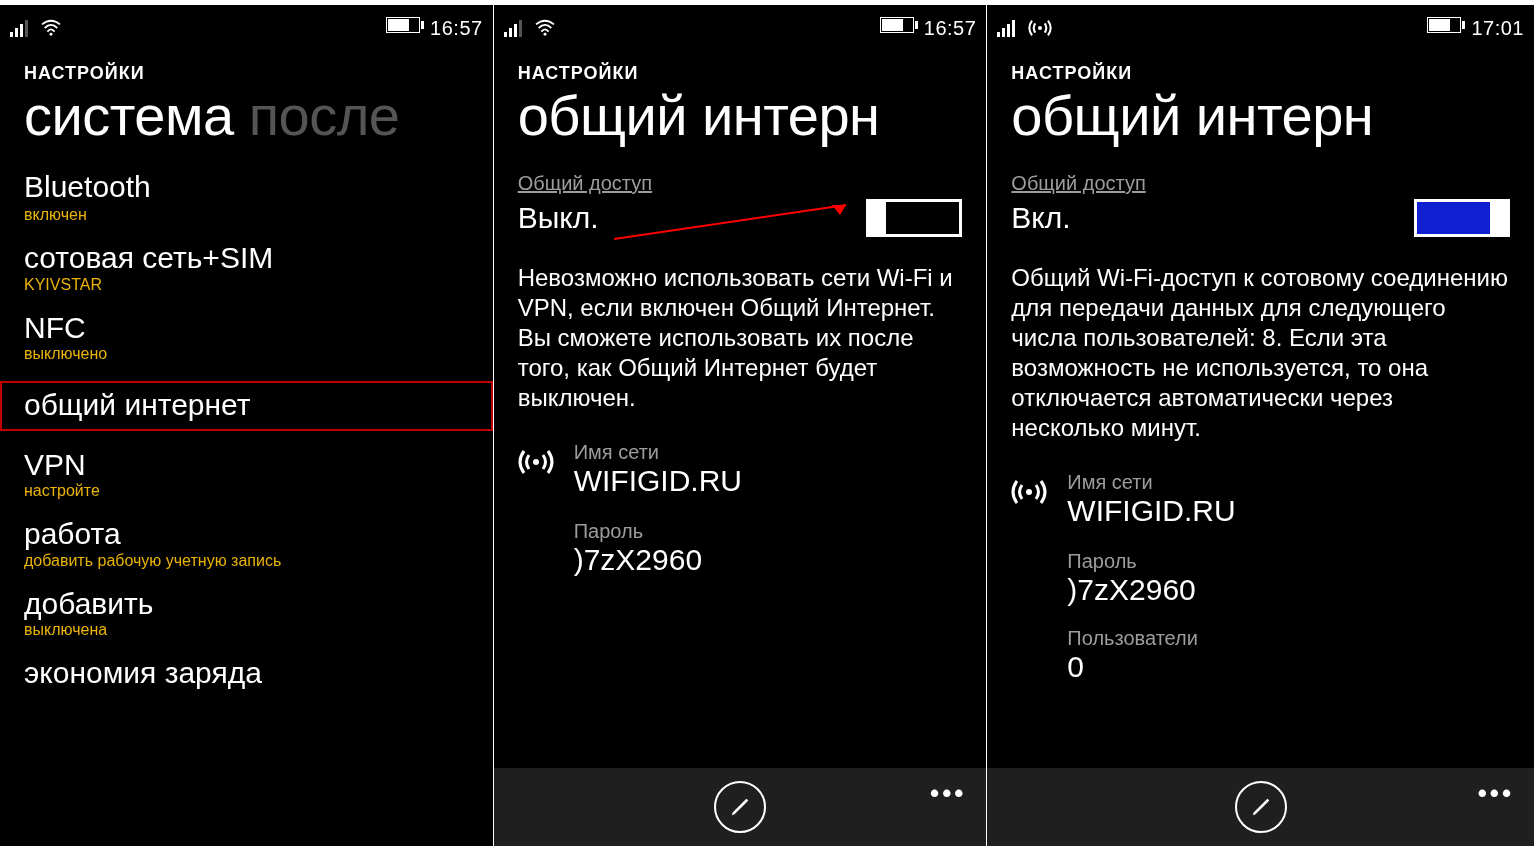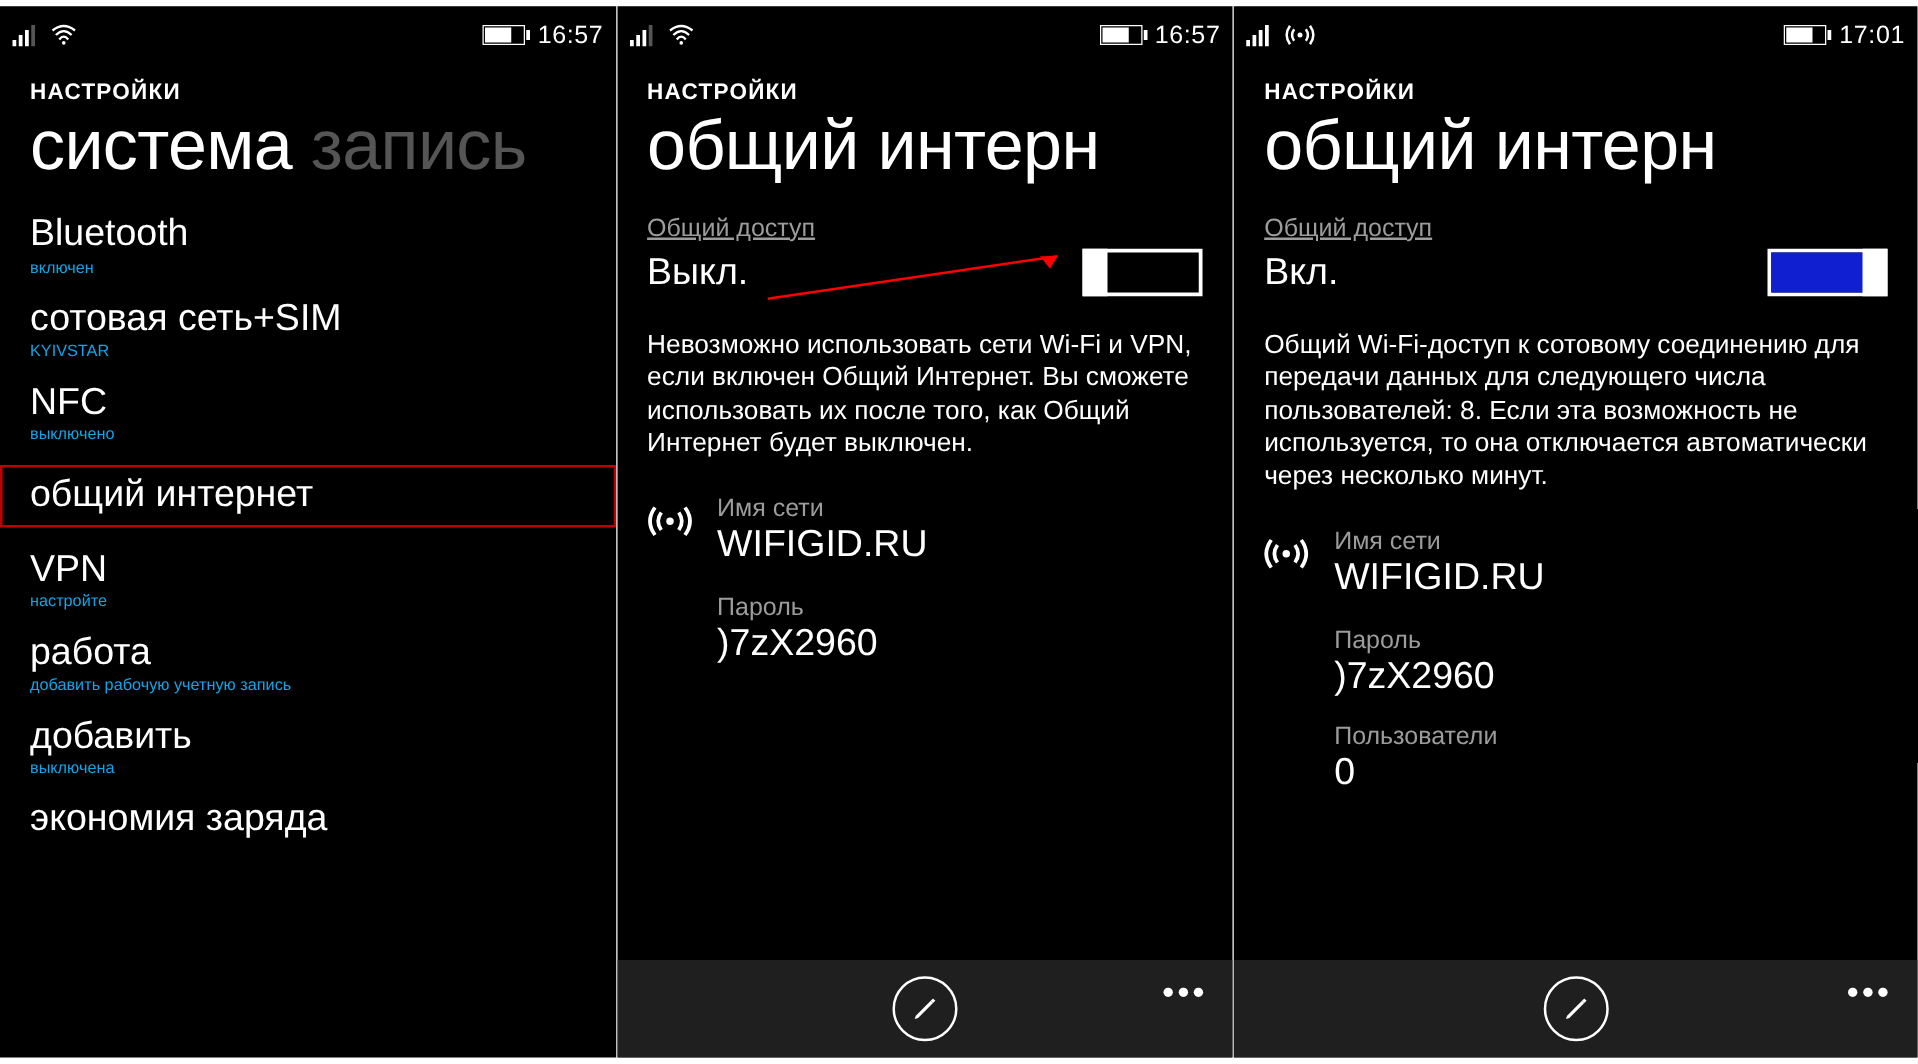--- a/index.html
+++ b/index.html
@@ -28,21 +28,21 @@
   .status {
     height:40px;
     display:flex;
     align-items:center;
     justify-content:space-between;
     padding:6px 10px 0 10px;
     font-size:18px;
     font-weight:300;
   }
   .status-left { display:flex; gap:12px; align-items:center; }
-  .status-right{ display:flex; gap:10px; align-items:center; }
+  .status-right{ display:flex; gap:10px; align-items:flex-start; }
   .bars {
     display:flex; align-items:flex-end; gap:2px; height:18px;
   }
   .bars span { width:3px; background:#fff; }
   .bars span:nth-child(1){height:5px;}
   .bars span:nth-child(2){height:9px;}
   .bars span:nth-child(3){height:13px;}
   .bars span:nth-child(4){height:17px; background:#555;}
   .bars.full span:nth-child(4){background:#fff;}
   .wifi-ic svg { display:block; }
@@ -67,21 +67,21 @@
     letter-spacing:-.5px;
     line-height:1;
     margin-bottom:28px;
   }
   .pivot .dim { color:#555; }
 
   
   .list { flex:1; overflow:hidden; padding:0 24px 10px 24px; }
   .list-item { margin-bottom:18px; }
   .li-title { font-size:30px; font-weight:300; line-height:1.05;}
-  .li-sub   { font-size:13px; color:#0ea5e9; font-weight:300; margin-top:2px; }
+  .li-sub   { font-size:16px; color:#eab308; font-weight:300; margin-top:2px; }
   .cropped-top { position:relative; height:30px; overflow:hidden; margin-bottom:4px;}
   .cropped-top .li-title{ position:absolute; bottom:0; width:100%; }
   .list-item.highlight {
     border:2px solid #c00000;
     margin-left:-24px; margin-right:-24px;
     padding:6px 22px 8px 22px;
   }
 
   
   .section-label{ font-size:20px; color:#9c9c9c; padding:0 24px; font-weight:300;text-decoration:underline;}
@@ -97,21 +97,21 @@
   }
   .toggle .knob {
     position:absolute; top:-3px; bottom:-3px; width:20px; background:#fff;
   }
   .toggle.off .knob { left:-3px; }
   .toggle.on  { border-color:#fff; }
   .toggle.on .track { position:absolute; left:0; top:0; bottom:0; right:0; background:#1020d0;}
   .toggle.on .knob  { right:-3px; left:auto; background:#fff; z-index:2;}
 
   .desc {
-    font-size:21px; font-weight:300; line-height:1.25;
+    font-size:24px; font-weight:300; line-height:1.25;
     padding:0 24px; margin-bottom:28px; color:#fff;
   }
 
   .net-block { display:flex; gap:18px; padding:0 24px; margin-bottom:22px;}
   .net-block .ic { width:38px; display:flex; align-items:flex-start; padding-top:6px;}
   .net-block .txt .lbl { font-size:20px; color:#9c9c9c; font-weight:300;}
   .net-block .txt .val { font-size:30px; font-weight:300;}
 
   .field { padding:0 24px 0 80px; margin-bottom:20px; }
   .field .lbl{ font-size:20px; color:#9c9c9c; font-weight:300;}
@@ -162,21 +162,21 @@
       <span class="battery">
           <span class="fill"></span>
         </span>
       <span class="clock">16:57</span>
     </div>
   </div>
 
   <div class="crumb">НАСТРОЙКИ</div>
   <div class="pivot">
     <span>система</span>
-    <span class="dim">запись</span>
+    <span class="dim">после</span>
   </div>
 
   <div class="list">
     <div class="list-item">
       <div class="cropped-top">
           <div class="li-title">Bluetooth</div>
         </div>
       <div class="li-sub">включен</div>
     </div>
     <div class="list-item">

